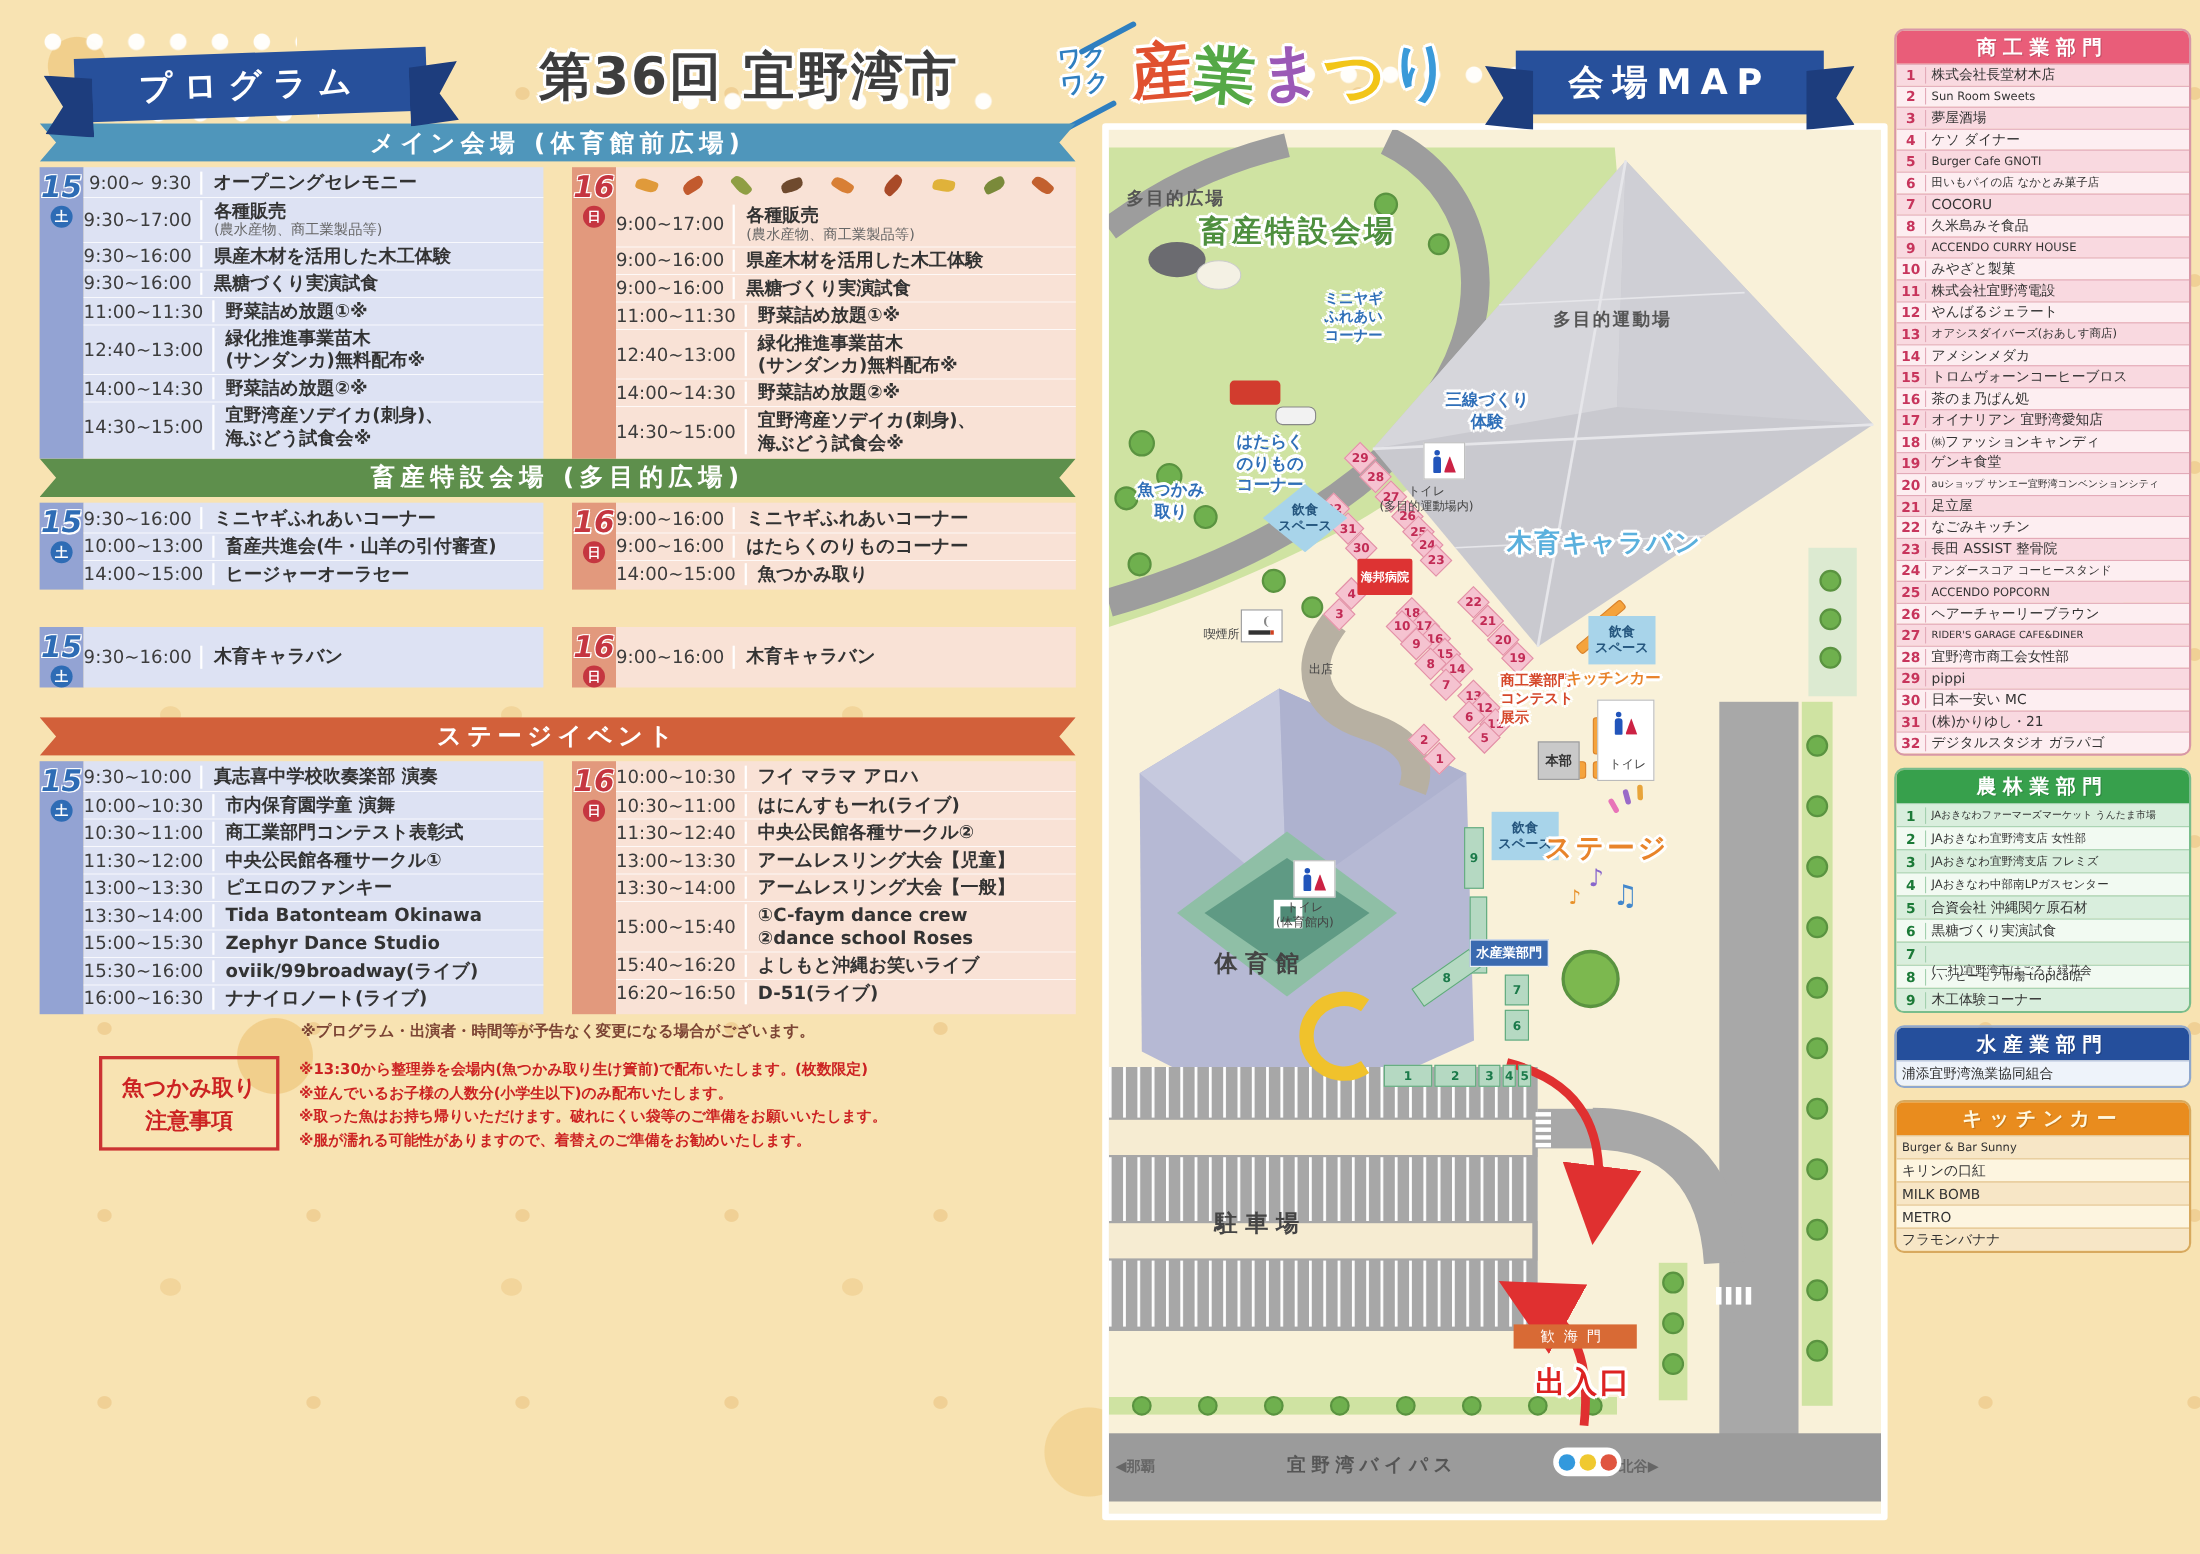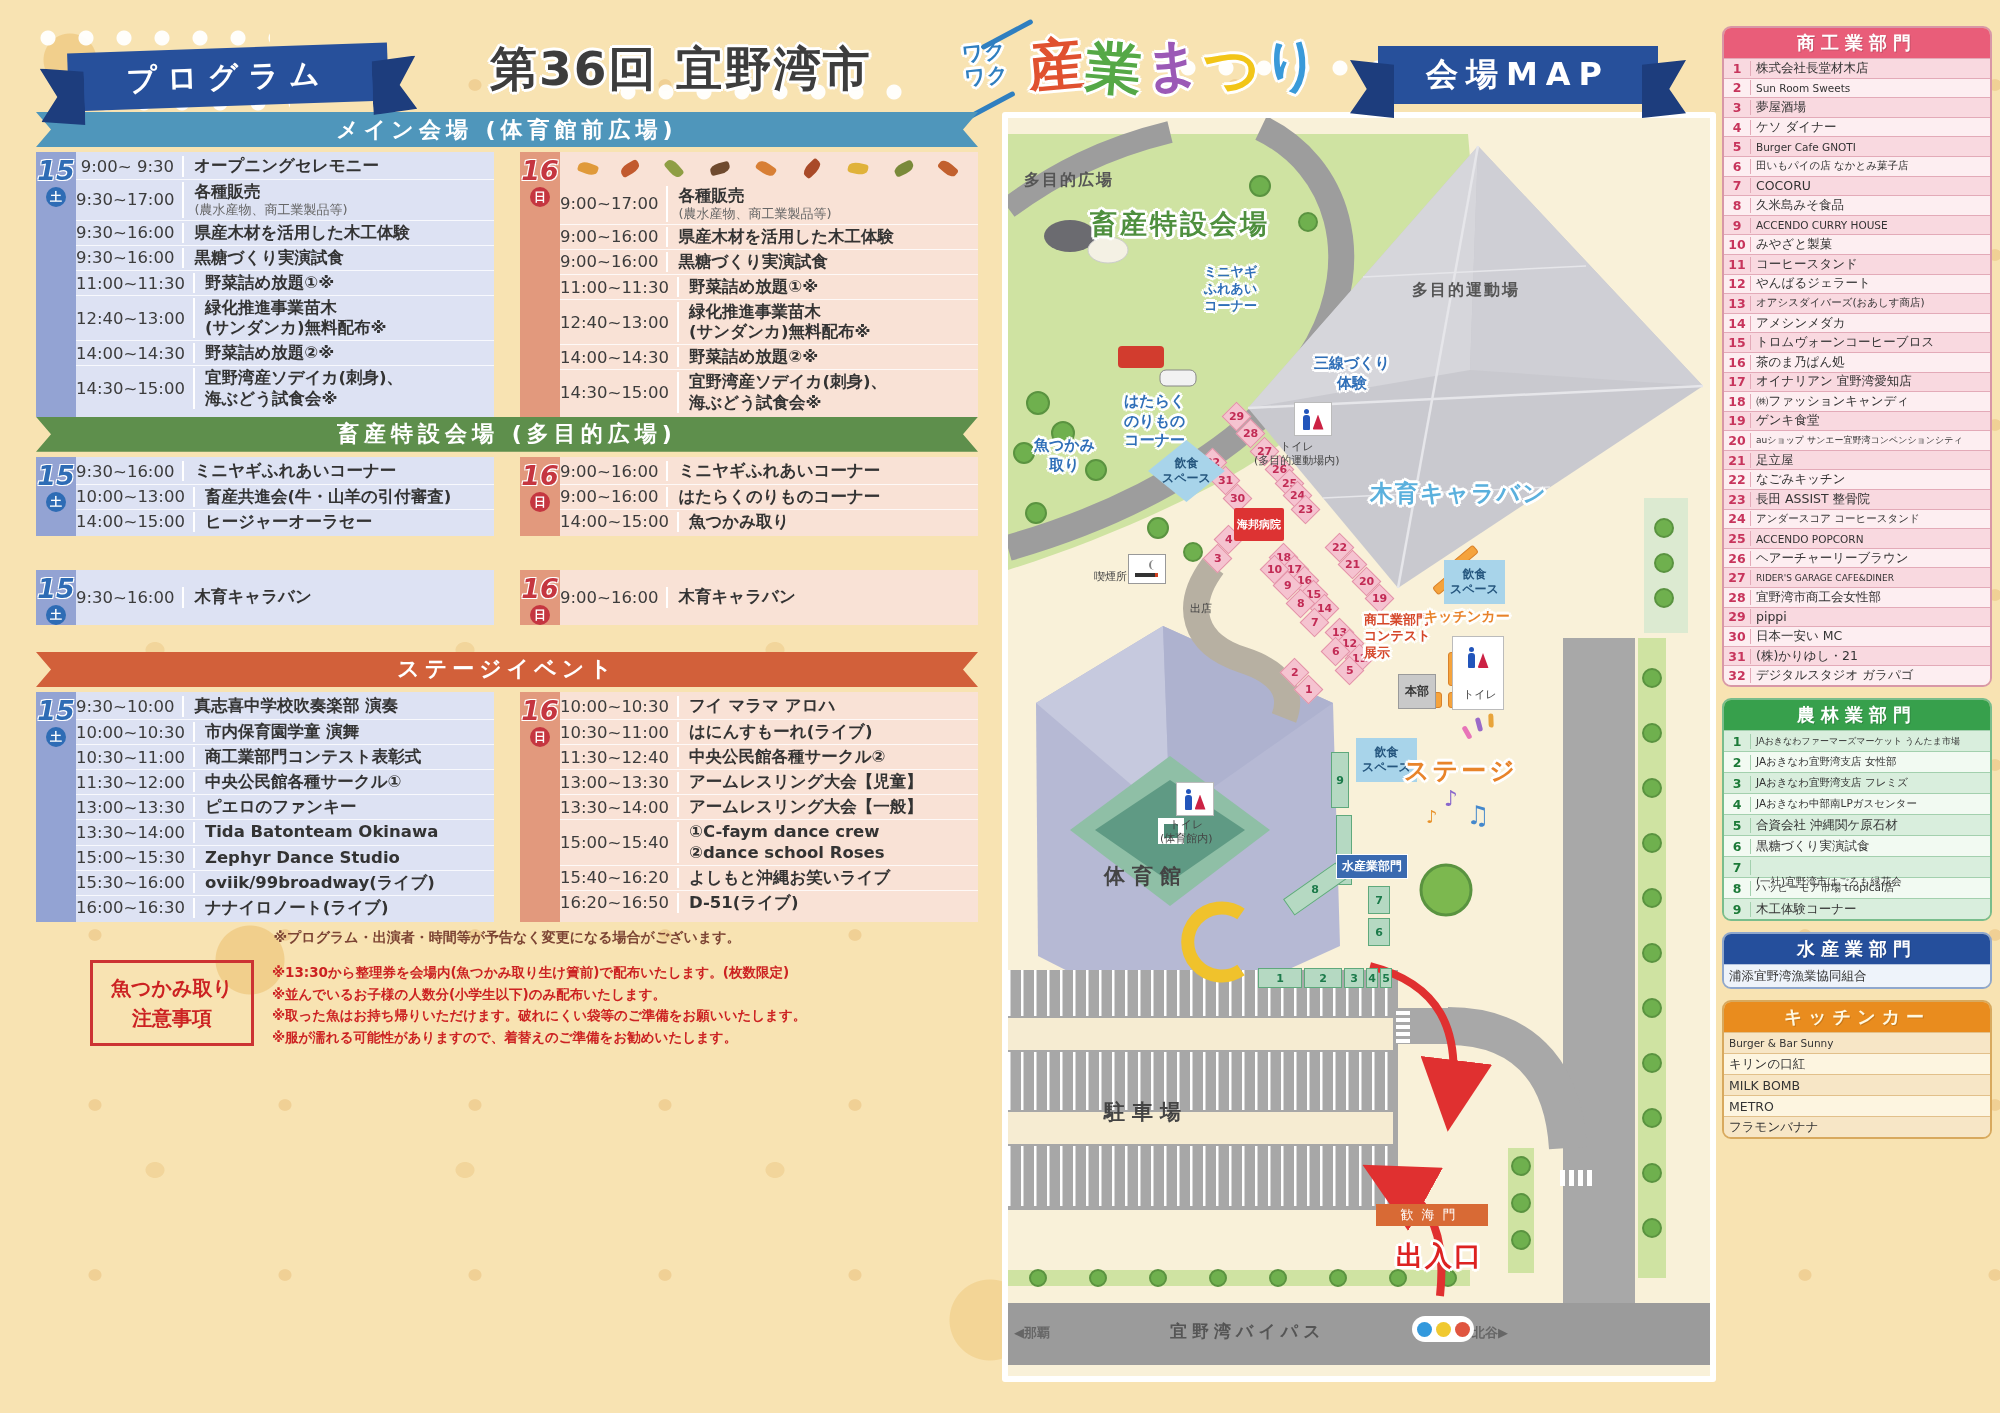--- a/index.html
+++ b/index.html
@@ -686,21 +686,21 @@
       <div class="truck" data-interactable="false" style="left:458px;top:452px;width:27px;height:10px;transform:rotate(-40deg);"></div>
       <div class="truck" data-interactable="false" style="left:424px;top:460px;width:27px;height:10px;transform:rotate(-40deg);"></div>
       <span class="note-glyph" data-interactable="false" style="left:418px;top:688px;color:#e8912a;font-size:18px;">♪</span>
       <span class="note-glyph" data-interactable="false" style="left:436px;top:668px;color:#8866cc;font-size:22px;">♪</span>
       <span class="note-glyph" data-interactable="false" style="left:458px;top:682px;color:#4488cc;font-size:26px;">♫</span>
       <span class="stagedash" data-interactable="false" style="left:452px;top:612px;background:#e874b8;transform:rotate(60deg);"></span>
       <span class="stagedash" data-interactable="false" style="left:464px;top:604px;background:#9a6ac8;transform:rotate(75deg);"></span>
       <span class="stagedash" data-interactable="false" style="left:476px;top:600px;background:#e8a43a;transform:rotate(88deg);"></span>
       <div id="map-labels" data-interactable="false">
           <div class="mlabel area" data-interactable="false" style="left: 16px; top: 52px;">多目的広場</div>
-          <div class="mlabel gtitle ol-w" data-interactable="false" style="left: 82px; top: 88px;">畜産特設会場</div>
+          <div class="mlabel gtitle ol-w" data-interactable="false" style="left: 82px; top: 74px;">畜産特設会場</div>
           <div class="mlabel blue-s ctr ol-w" data-interactable="false" style="left: 196px; top: 146px;">ミニヤギ
 ふれあい
 コーナー</div>
           <div class="mlabel area" data-interactable="false" style="left: 404px; top: 162px;">多目的運動場</div>
           <div class="mlabel blue-m ctr ol-w" data-interactable="false" style="left: 306px; top: 236px;">三線づくり
 体験</div>
           <div class="mlabel blue-m ctr ol-w" data-interactable="false" style="left: 116px; top: 274px;">はたらく
 のりもの
 コーナー</div>
           <div class="mlabel blue-m ctr ol-w" data-interactable="false" style="left: 26px; top: 318px;">魚つかみ
@@ -902,21 +902,21 @@
         <div class="srow" data-interactable="false" style="height: 19.6px;">
           <span class="snum" data-interactable="false">9</span>
           <span class="sname" data-interactable="false" style="font-size: 10.5px;">ACCENDO CURRY HOUSE</span>
         </div>
         <div class="srow" data-interactable="false" style="height: 19.6px;">
           <span class="snum" data-interactable="false">10</span>
           <span class="sname" data-interactable="false" style="font-size: 12.5px;">みやざと製菓</span>
         </div>
         <div class="srow" data-interactable="false" style="height: 19.6px;">
           <span class="snum" data-interactable="false">11</span>
-          <span class="sname" data-interactable="false" style="font-size: 12.5px;">コーヒースタンド</span>
+          <span class="sname" data-interactable="false" style="font-size: 12.5px;">株式会社宜野湾電設</span>
         </div>
         <div class="srow" data-interactable="false" style="height: 19.6px;">
           <span class="snum" data-interactable="false">12</span>
           <span class="sname" data-interactable="false" style="font-size: 12.5px;">やんばるジェラート</span>
         </div>
         <div class="srow" data-interactable="false" style="height: 19.6px;">
           <span class="snum" data-interactable="false">13</span>
           <span class="sname" data-interactable="false" style="font-size: 10.5px;">オアシスダイバーズ(おあしす商店)</span>
         </div>
         <div class="srow" data-interactable="false" style="height: 19.6px;">

